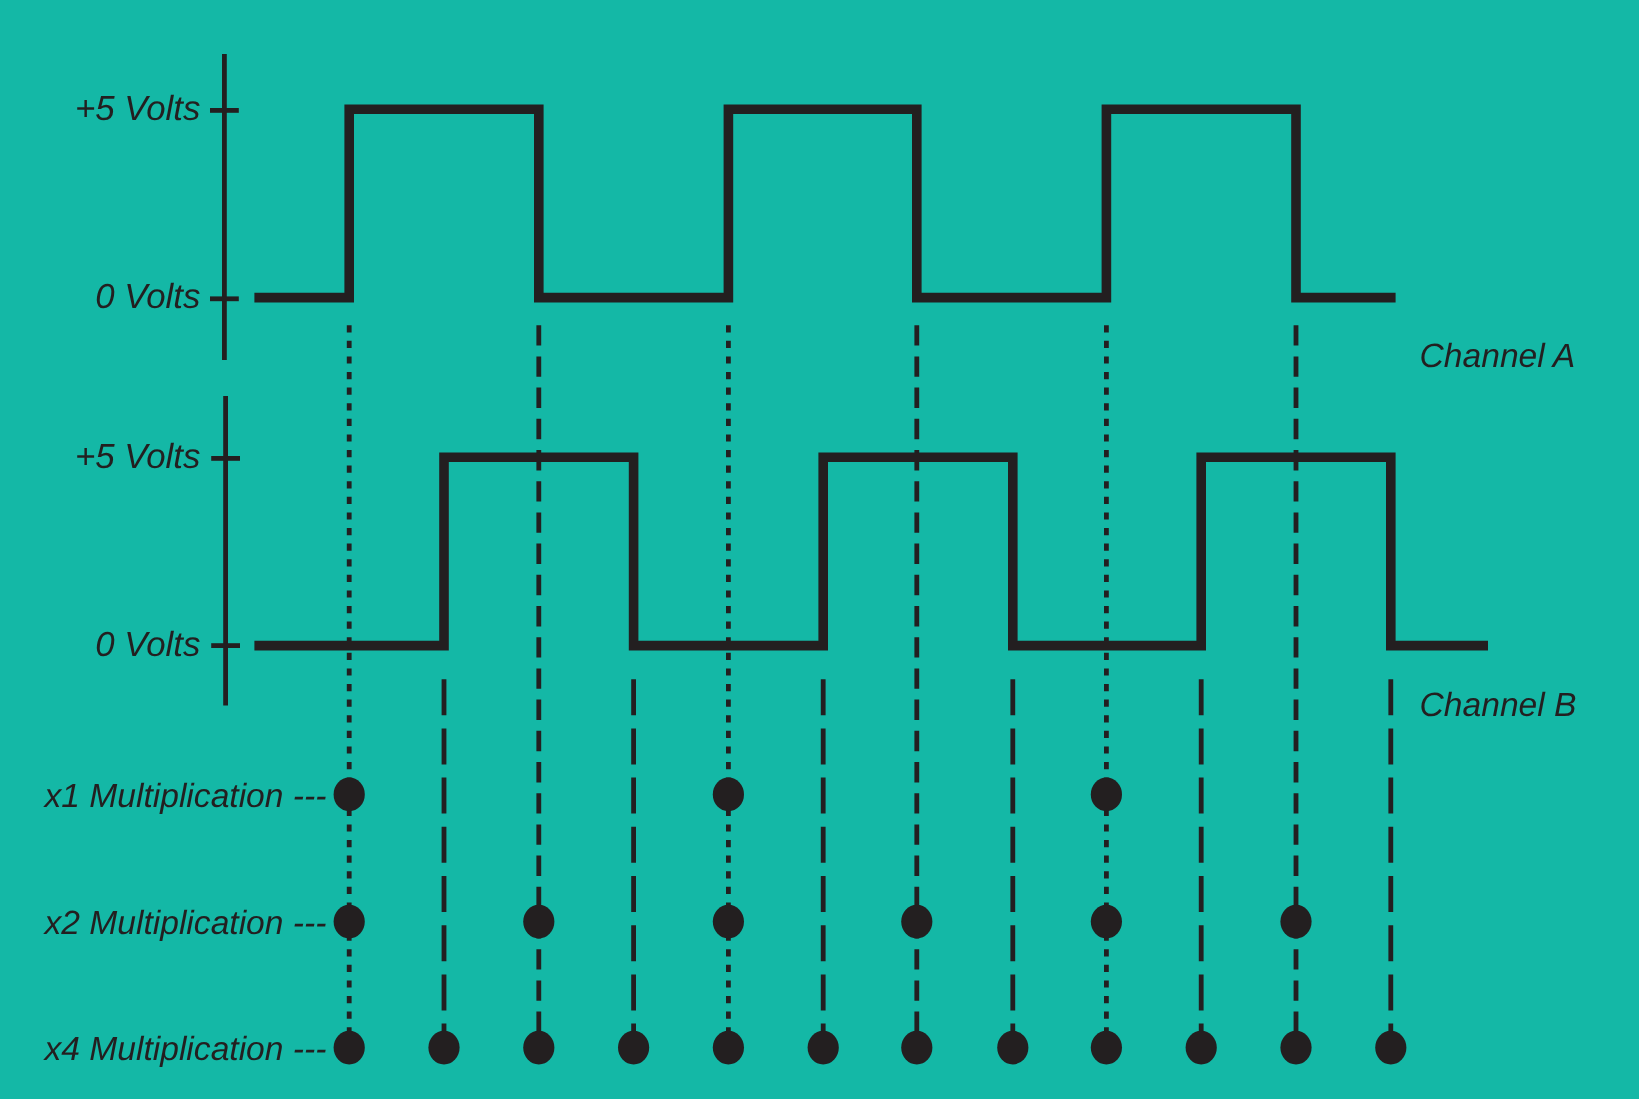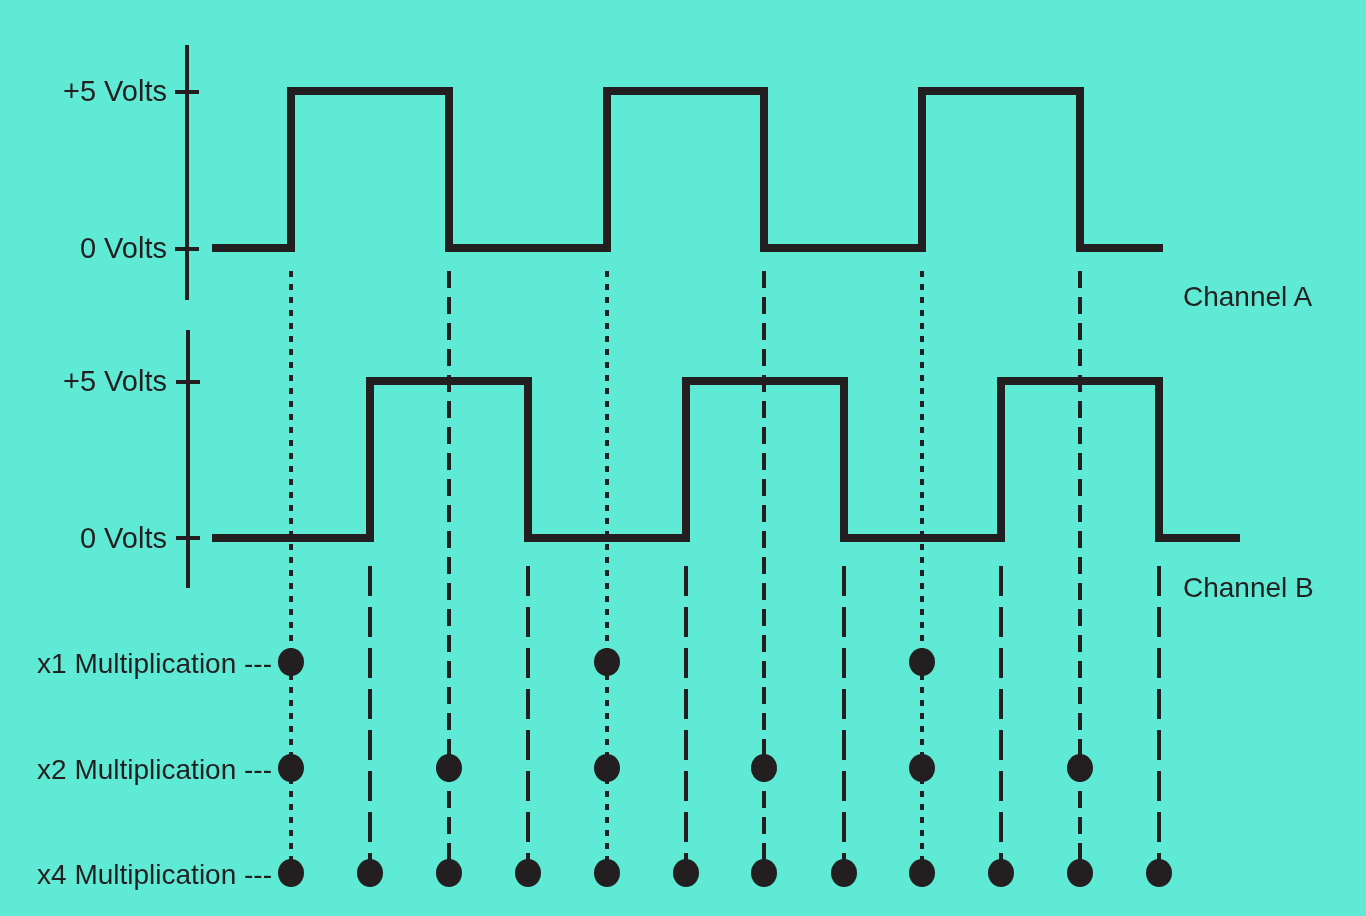--- a/index.html
+++ b/index.html
@@ -1,21 +1,22 @@
 <!DOCTYPE html>
 <html><head>
 <meta charset="utf-8">
 <style>
   html, body { margin: 0; padding: 0; background: #ffffff; }
   .stage {
     position: relative;
     width: 1366px;
     height: 916px;
-    background: #5eead4;
+    background: #14b8a6;
     overflow: hidden;
+    font-style: italic;
   }
   svg { position: absolute; inset: 0; }
   .t {
     font-family: "Liberation Sans", sans-serif;
     font-size: 28px;
     fill: #231f20;
     dominant-baseline: central;
   }
   .volts { font-size: 29px; }
   .end { text-anchor: end; }

